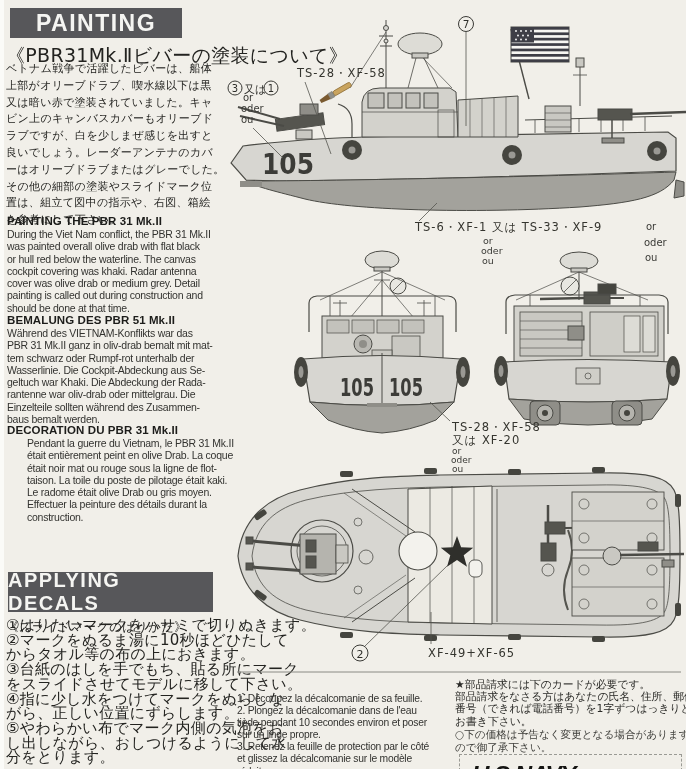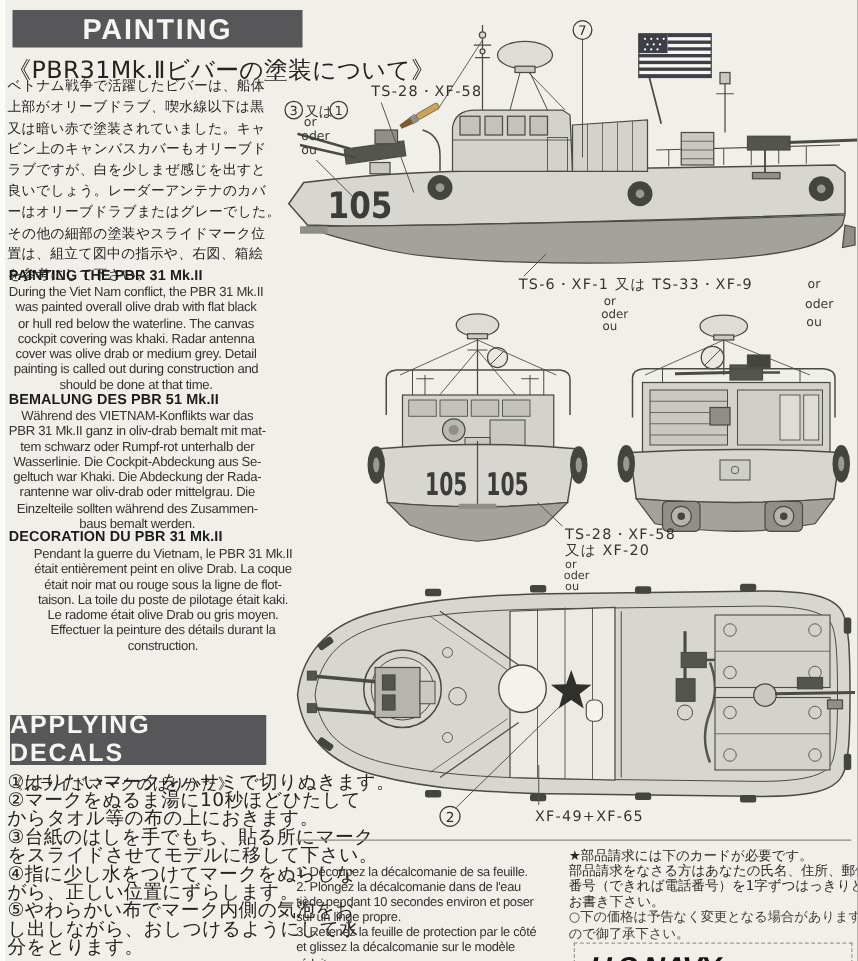--- a/index.html
+++ b/index.html
@@ -5,33 +5,33 @@
   html,body{margin:0;padding:0;background:#888;}
   #page{position:relative;width:686px;height:769px;background:#f1efe9;overflow:hidden;
         font-family:"Liberation Sans",sans-serif;color:#2b2b28;}
   .abs{position:absolute;}
   .pre{white-space:pre;}
   .jp{font-family:"DejaVu Sans",sans-serif;}
   .lat{font-family:"Liberation Sans",sans-serif;}
   .hdr-bar{background:#57575a;color:#f5f5f2;display:flex;align-items:center;justify-content:center;
            font-weight:bold;font-family:"Liberation Sans",sans-serif;letter-spacing:1.5px;}
   .sec-head{font-weight:bold;font-size:11.5px;color:#1c1c1a;letter-spacing:0.1px;}
-  .body-txt{font-size:10.5px;line-height:12.25px;color:#333330;letter-spacing:-0.25px;text-align:center;}
+  .body-txt{font-size:10.5px;line-height:12.25px;color:#333330;letter-spacing:-0.25px;}
   .jp-txt{font-size:11px;color:#232320;letter-spacing:0.3px;}
   .edge{background:#fbfbf8;}
   svg text{font-family:"DejaVu Sans","Liberation Sans",sans-serif;}
 </style>
 </head>
 <body>
 
 <div id="page">
 
   <div class="abs edge" style="left:0;top:0;width:4px;height:769px;"></div>
 
-  <div class="abs hdr-bar" style="left:10px;top:8px;width:232px;height:30px;font-size:23px;">
+  <div class="abs hdr-bar" style="left:10px;top:8px;width:172px;height:30px;font-size:23px;">
     <span>PAINTING</span>
   </div>
 
   <div class="abs jp jp-txt pre" style="left:6px;top:43px;font-size:19px;">《PBR31Mk.Ⅱビバーの塗装について》</div>
   <div class="abs jp jp-txt pre" style="left:6px;top:61px;line-height:16.8px;">ベトナム戦争で活躍したビバーは、船体
 上部がオリーブドラブ、喫水線以下は黒
 又は暗い赤で塗装されていました。キャ
 ビン上のキャンバスカバーもオリーブド
 ラブですが、白を少しまぜ感じを出すと
 良いでしょう。レーダーアンテナのカバ

